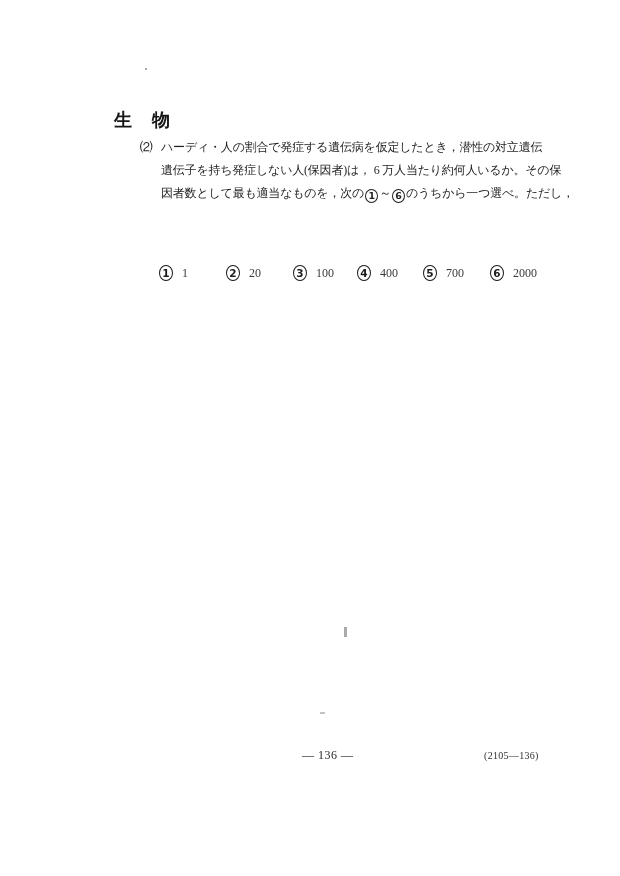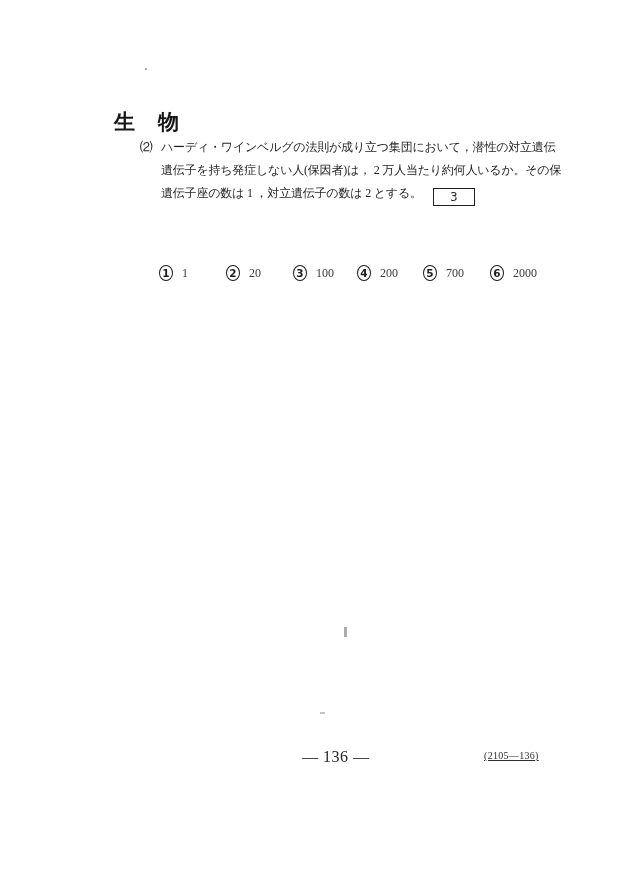--- a/index.html
+++ b/index.html
@@ -16,21 +16,21 @@
     overflow: hidden;
   }
 
   
   .page-title {
     position: absolute;
     left: 114px;
     top: 108px;
     font-family: "Liberation Sans", "DejaVu Sans", sans-serif;
     font-weight: bold;
-    font-size: 21px;
+    font-size: 18px;
     letter-spacing: 1px;
     color: #161616;
   }
 
   
   .question {
     position: absolute;
     left: 161px;
     top: 136px;
     width: 400px;
@@ -119,72 +119,71 @@
     font-size: 12px;
     color: #3a3a3a;
     font-family: "Liberation Serif", "DejaVu Serif", serif;
   }
 
   
   .page-number {
     position: absolute;
     left: 302px;
     top: 748px;
-    font-size: 16px;
+    font-size: 12px;
     letter-spacing: 0.5px;
     color: #262626;
   }
   .doc-code {
     position: absolute;
     left: 484px;
     top: 750px;
     font-size: 10px;
     letter-spacing: 0.3px;
     color: #2e2e2e;
-    text-decoration: underline;
   }
 
   
   .artifact { position: absolute; background: #9a9a9a; }
   .artifact-1 { left: 145px; top: 68px;  width: 2px; height: 2px; background: #ababab; }
   .artifact-2 { left: 344px; top: 627px; width: 2.5px; height: 10px; background: #8f8f8f; opacity: .75; }
   .artifact-3 { left: 320px; top: 712px; width: 5px; height: 2px; background: #c4c4c4; }
 </style>
 </head>
 <body>
 
 <div class="page">
 
   <div class="page-title">生　物</div>
 
   <div class="question">
     <span class="q-number">⑵</span>
-    <div class="q-line">ハーディ・ワインベルグの法則が成り立つ集団において，潜性の対立遺伝</div>
-    <div class="q-line">遺伝子を持ち発症しない人(保因者)は， 2 万人当たり約何人いるか。その保</div>
+    <div class="q-line">ハーディ・人の割合で発症する遺伝病を仮定したとき，潜性の対立遺伝</div>
+    <div class="q-line">遺伝子を持ち発症しない人(保因者)は， 6 万人当たり約何人いるか。その保</div>
     <div class="q-line">
-      <span>遺伝子座の数は 1 ，対立遺伝子の数は 2 とする。</span><span class="answer-box">3</span>
+      <span>因者数として最も適当なものを，次の</span><span class="inline-circle">1</span><span>～</span><span class="inline-circle">6</span><span>のうちから一つ選べ。ただし，</span>
     </div>
   </div>
 
   <div class="options">
     <div class="option">
       <span class="opt-circle">1</span>
       <span class="opt-value">1</span>
     </div>
     <div class="option">
       <span class="opt-circle">2</span>
       <span class="opt-value">20</span>
     </div>
     <div class="option">
       <span class="opt-circle">3</span>
       <span class="opt-value">100</span>
     </div>
     <div class="option">
       <span class="opt-circle">4</span>
-      <span class="opt-value">200</span>
+      <span class="opt-value">400</span>
     </div>
     <div class="option">
       <span class="opt-circle">5</span>
       <span class="opt-value">700</span>
     </div>
     <div class="option">
       <span class="opt-circle">6</span>
       <span class="opt-value">2000</span>
     </div>
   </div>

